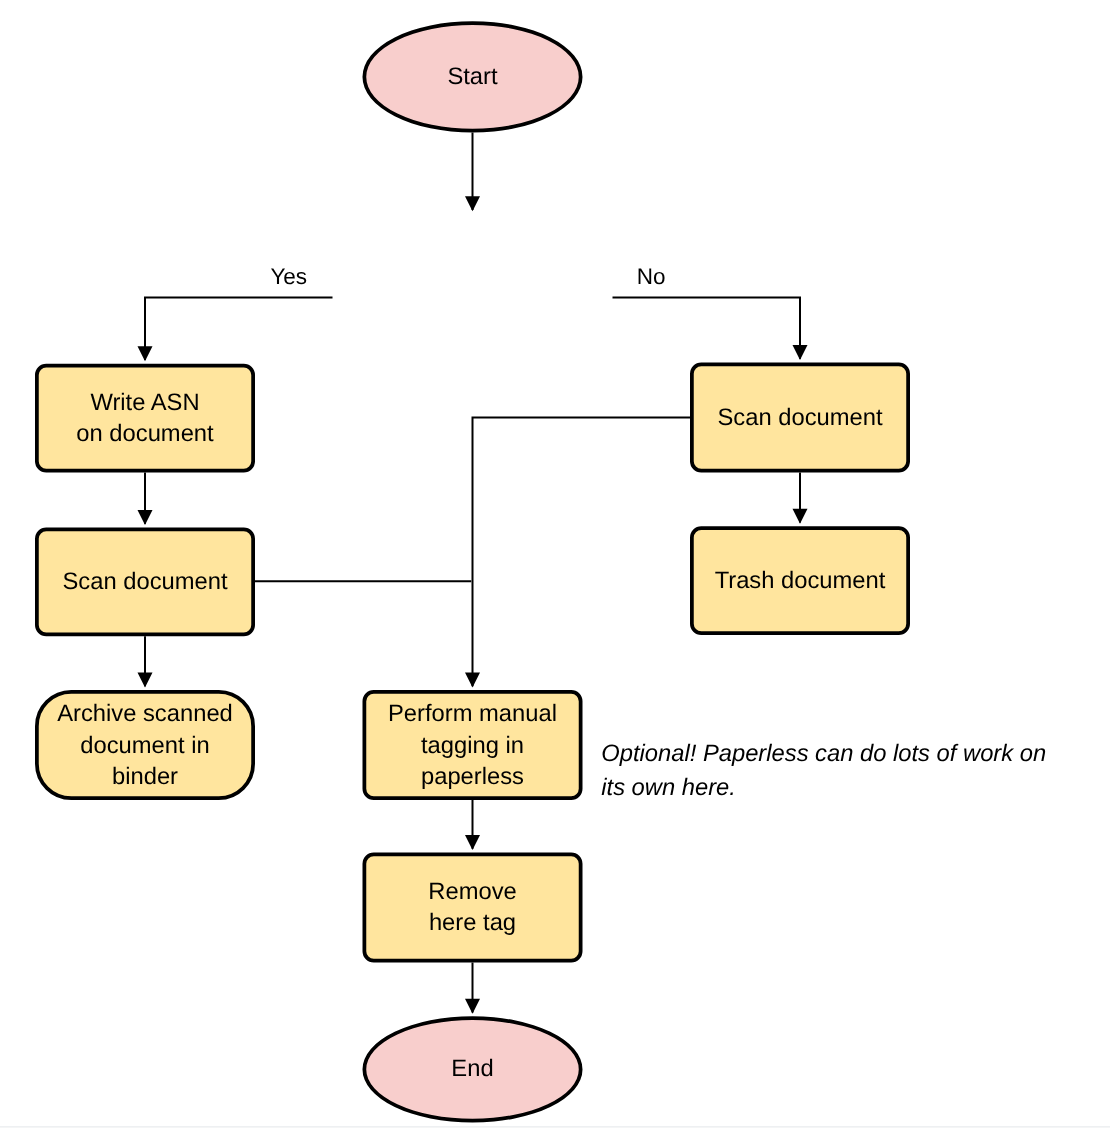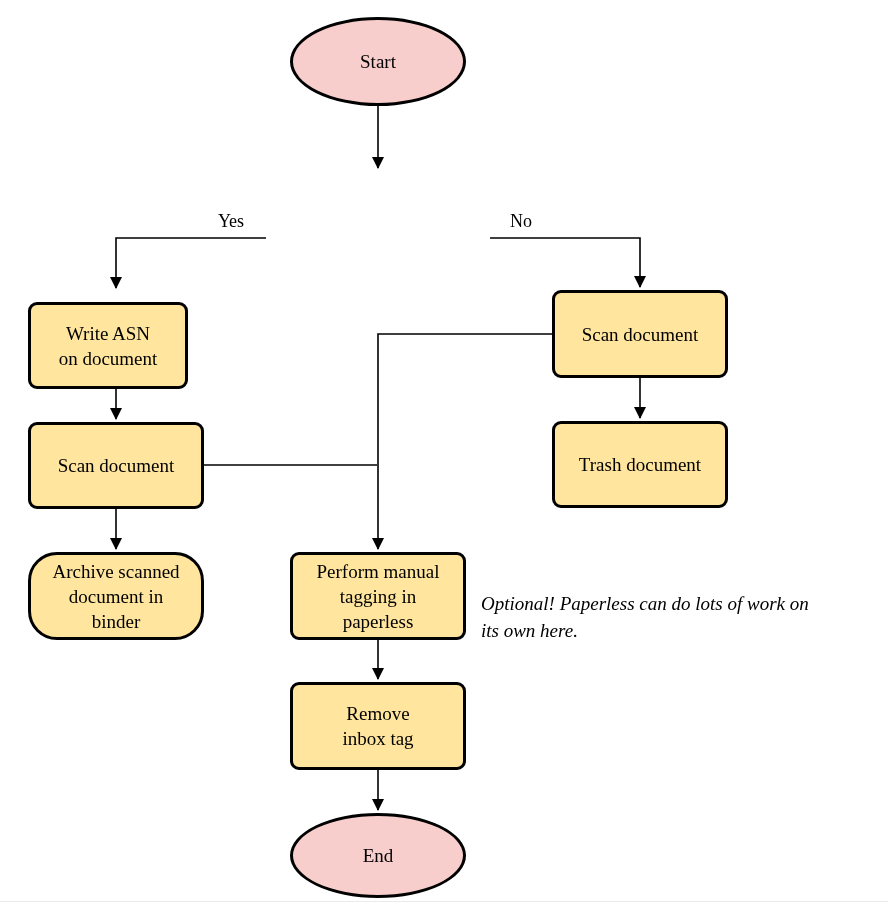--- a/index.html
+++ b/index.html
@@ -5,21 +5,21 @@
   html, body {
     margin: 0;
     padding: 0;
     background: #ffffff;
   }
   .canvas {
     position: relative;
     width: 888px;
     height: 907px;
     background: #ffffff;
-    font-family: Liberation Serif, serif;
+    font-family: Liberation Sans, sans-serif;
     color: #000000;
     overflow: hidden;
   }
   .edges-layer {
     position: absolute;
     left: 0; top: 0;
     width: 888px; height: 907px;
     pointer-events: none;
   }
   .edge {
@@ -120,21 +120,21 @@
   </svg>
 
   <div class="node terminal" style="left:290px;top:17px;width:176px;height:89px;">
     <span class="node-label">Start</span>
   </div>
 
 
   <div class="edge-label" style="left:205px;top:211px;width:48px;">Yes</div>
   <div class="edge-label" style="left:497px;top:211px;width:44px;">No</div>
 
-  <div class="node process" style="left:28px;top:302px;width:160px;height:87px;">
+  <div class="node process" style="left:28px;top:291px;width:176px;height:87px;">
     <span class="node-label">Write ASN
 on document</span>
   </div>
   <div class="node process" style="left:28px;top:422px;width:176px;height:87px;">
     <span class="node-label">Scan document</span>
   </div>
   <div class="node process" style="left:28px;top:552px;width:176px;height:88px;border-radius:29px;">
     <span class="node-label">Archive scanned
 document in
 binder</span>
@@ -147,21 +147,21 @@
     <span class="node-label">Trash document</span>
   </div>
 
   <div class="node process" style="left:290px;top:552px;width:176px;height:88px;">
     <span class="node-label">Perform manual
 tagging in
 paperless</span>
   </div>
   <div class="node process" style="left:290px;top:682px;width:176px;height:88px;">
     <span class="node-label">Remove
-inbox tag</span>
+here tag</span>
   </div>
 
   <div class="note" style="left:481px;top:590px;width:410px;">Optional! Paperless can do lots of work on
 its own here.</div>
 
   <div class="node terminal" style="left:290px;top:813px;width:176px;height:85px;">
     <span class="node-label">End</span>
   </div>
 
   <div class="bottom-divider"></div>

